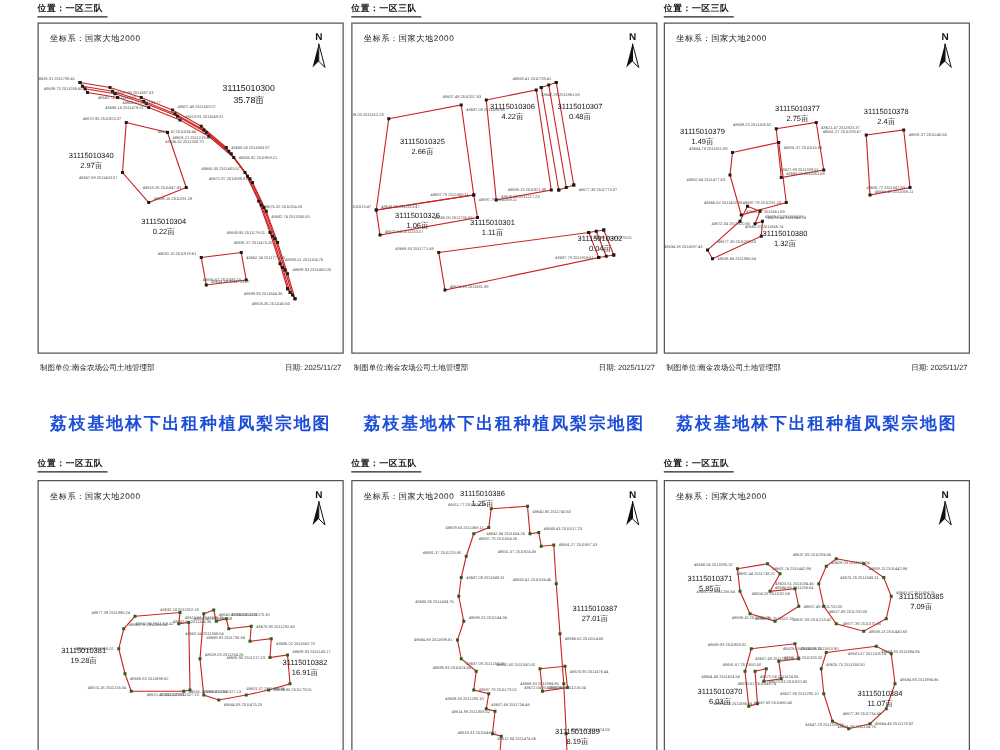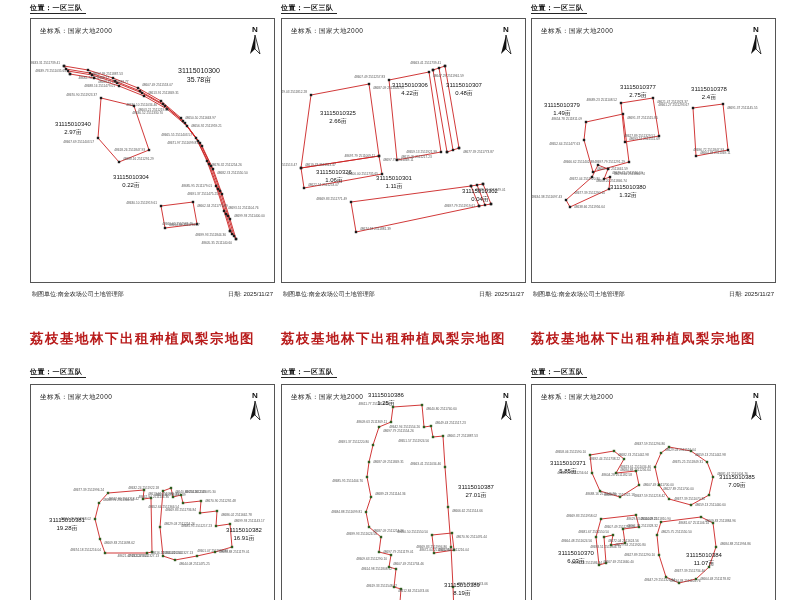--- a/index.html
+++ b/index.html
@@ -10,23 +10,23 @@
        letter-spacing:.5px;border-bottom:1px solid #222;padding:0 3px 1px 0;}
   .pbox{position:relative;border:1px solid #555;background:#fff;margin-top:4px;}
   .pbox.top{height:263px;}
   .pbox.bot{height:240px;margin-top:6px;}
   svg.map{position:absolute;left:0;top:0;width:100%;height:100%;}
   .coord{position:absolute;left:9px;top:8px;font-size:6.5px;color:#222;letter-spacing:.5px;}
   .north{position:absolute;right:11px;top:6px;width:16px;text-align:center;}
   .nletter{font-size:8px;font-weight:bold;color:#111;line-height:9px;}
   .pfooter{display:flex;justify-content:space-between;font-size:6px;color:#222;
            margin-top:7px;padding:0 2px;}
-  .title{position:absolute;width:245px;text-align:left;top:330px;
+  .title{position:absolute;width:245px;text-align:center;top:330px;
          font-family:"Liberation Serif",serif;font-weight:bold;font-size:13.5px;
-         color:#b91c1c;letter-spacing:1.5px;}
+         color:#1d4ed8;letter-spacing:1.5px;}
 </style>
 </head>
 <body>
 
 <div id="page">
 
   <div class="title" style="left:30px">荔枝基地林下出租种植凤梨宗地图</div>
   <div class="title" style="left:281px">荔枝基地林下出租种植凤梨宗地图</div>
   <div class="title" style="left:531px">荔枝基地林下出租种植凤梨宗地图</div>
 

